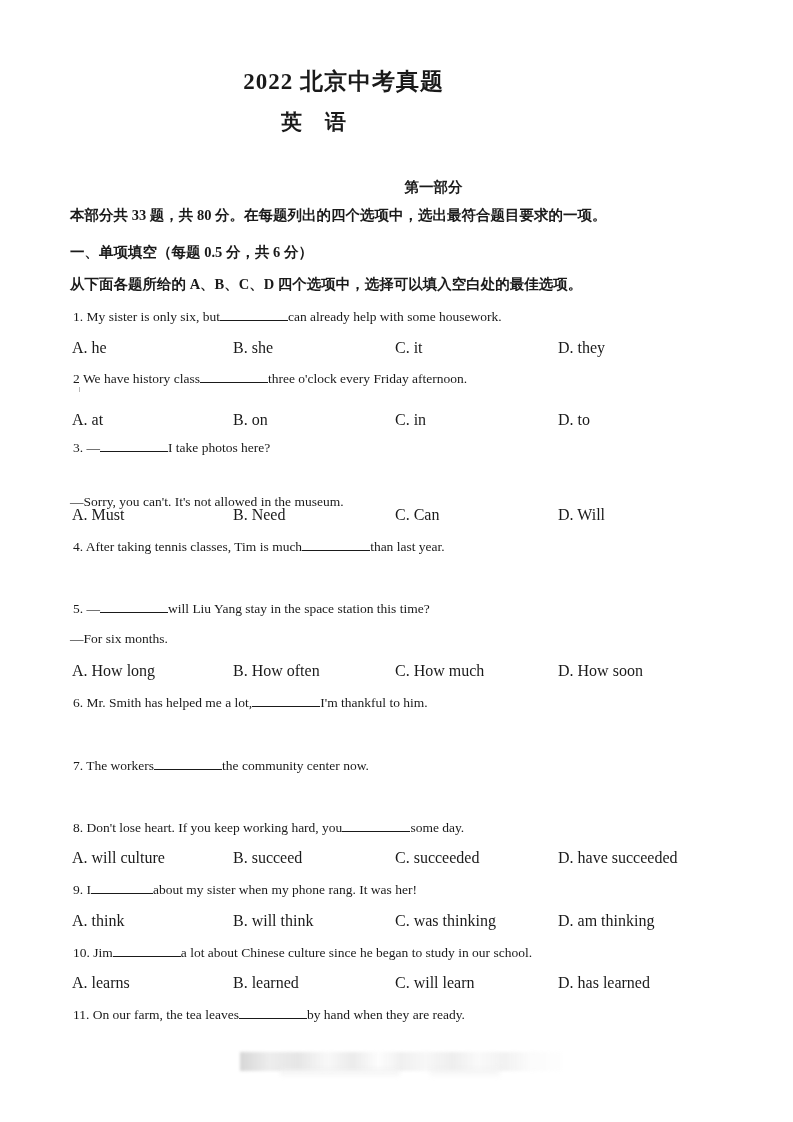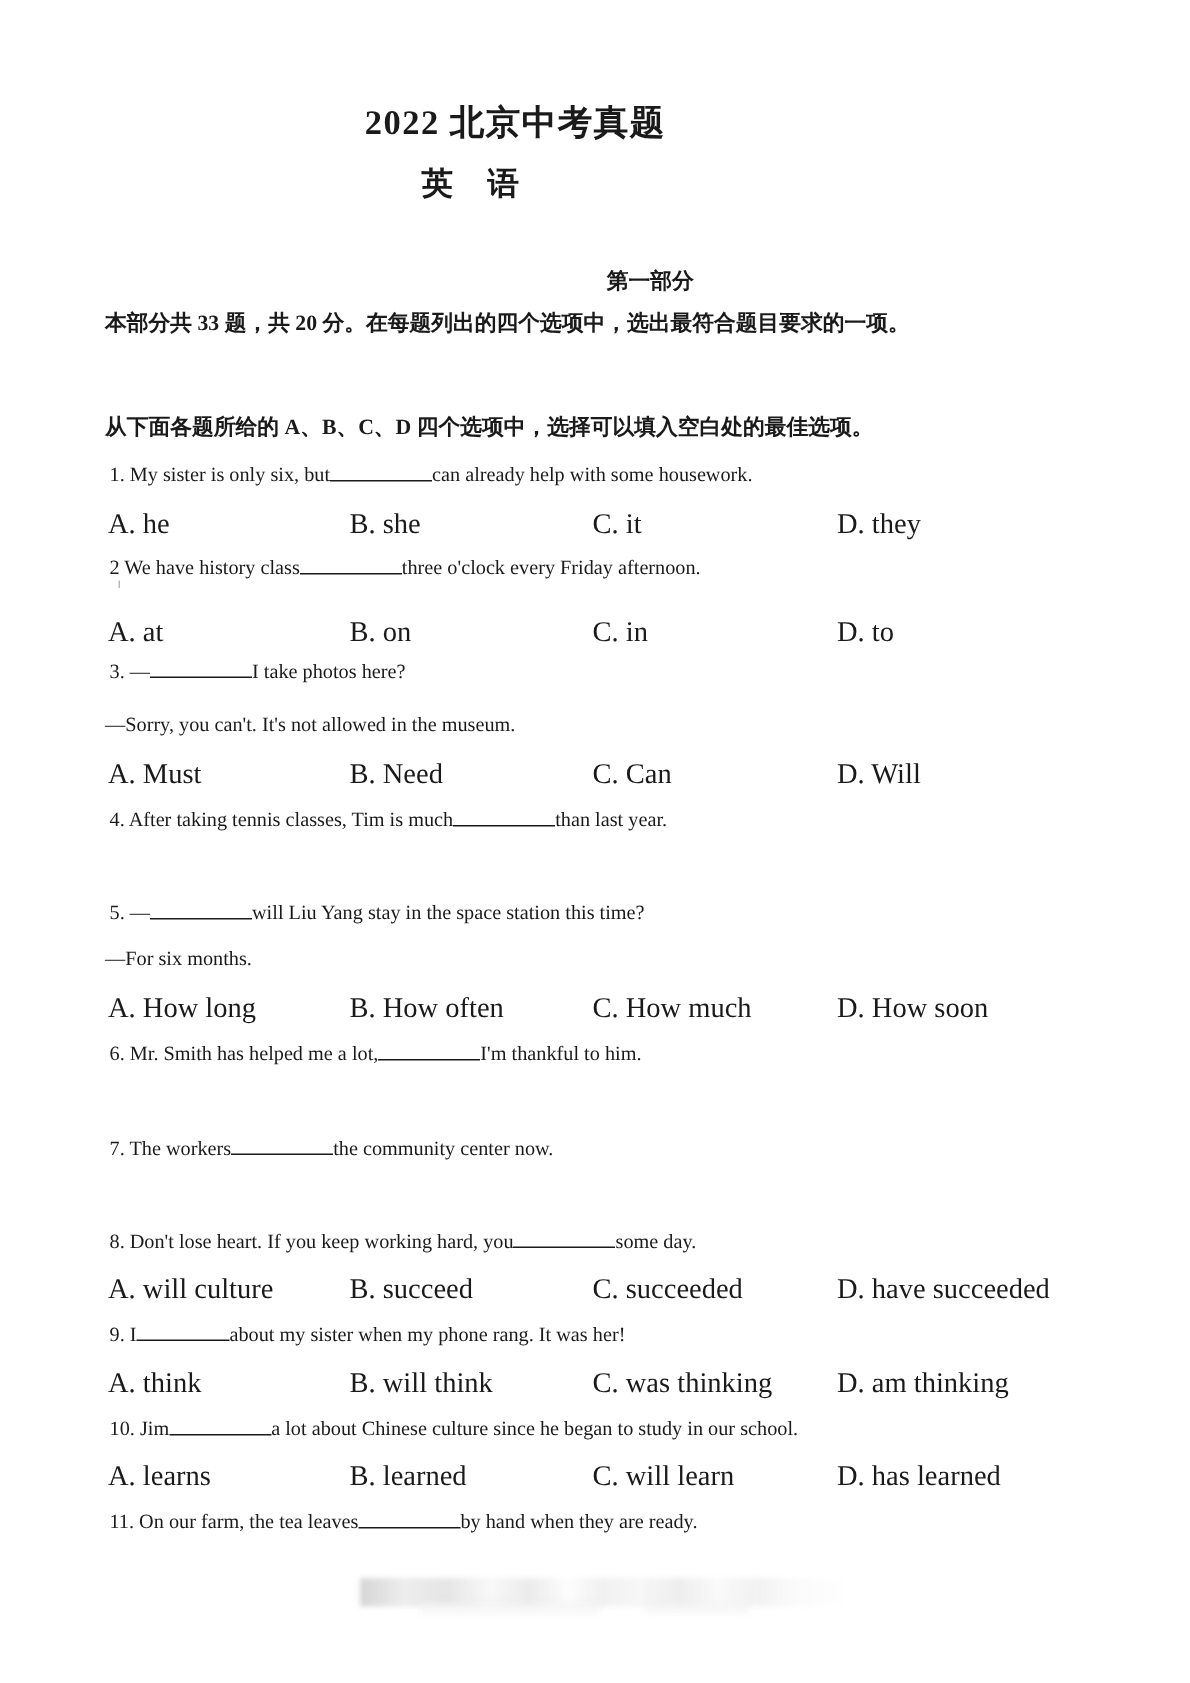--- a/index.html
+++ b/index.html
@@ -86,21 +86,21 @@
   }
   .b-sm { width: 62px; }
   .b-md { width: 68px; }
 
   
   .opt-row {
     position: absolute;
     left: 0;
     width: 754px;
     height: 18px;
-    font-size: 19px;
+    font-size: 16px;
     text-align: center;
   }
   .opt {
     position: absolute;
     white-space: nowrap;
   }
   .opt-a { left: 72px; }
   .opt-b { left: 233px; }
   .opt-c { left: 395px; }
   .opt-d { left: 558px; }
@@ -160,42 +160,43 @@
 </head>
 <body>
 
 <div class="page">
 
   <div class="doc-title">2022 北京中考真题</div>
   <div class="doc-subtitle">英　语</div>
 
   <div class="part-heading">第一部分</div>
 
-  <div class="instr instr-1">本部分共 33 题，共 20 分。在每题列出的四个选项中，选出最符合题目要求的一项。</div>
+  <div class="instr instr-1">本部分共 33 题，共 80 分。在每题列出的四个选项中，选出最符合题目要求的一项。</div>
+  <div class="instr instr-2">一、单项填空（每题 0.5 分，共 6 分）</div>
   <div class="instr instr-3">从下面各题所给的 A、B、C、D 四个选项中，选择可以填入空白处的最佳选项。</div>
 
   <div class="q-stem" style="top:307px"><span>1. My sister is only six, but</span><span class="blank b-md"></span><span>can already help with some housework.</span></div>
   <div class="opt-row" style="top:339px">
     <span class="opt opt-a">A. he</span>
     <span class="opt opt-b">B. she</span>
     <span class="opt opt-c">C. it</span>
     <span class="opt opt-d">D. they</span>
   </div>
 
   <div class="q-stem" style="top:369px"><span>2  We have history class</span><span class="blank b-md"></span><span>three o'clock every Friday afternoon.</span></div>
   <div class="speck"></div>
   <div class="opt-row" style="top:411px">
     <span class="opt opt-a">A. at</span>
     <span class="opt opt-b">B. on</span>
     <span class="opt opt-c">C. in</span>
     <span class="opt opt-d">D. to</span>
   </div>
 
   <div class="q-stem" style="top:438px"><span>3. —</span><span class="blank b-md"></span><span>I take photos here?</span></div>
-  <div class="q-cont" style="top:475px">—Sorry, you can't. It's not allowed in the museum.</div>
+  <div class="q-cont" style="top:494px">—Sorry, you can't. It's not allowed in the museum.</div>
   <div class="opt-row" style="top:506px">
     <span class="opt opt-a">A. Must</span>
     <span class="opt opt-b">B. Need</span>
     <span class="opt opt-c">C. Can</span>
     <span class="opt opt-d">D. Will</span>
   </div>
 
   <div class="q-stem" style="top:537px"><span>4. After taking tennis classes, Tim is much</span><span class="blank b-md"></span><span>than last year.</span></div>
 
   <div class="q-stem" style="top:599px"><span>5. —</span><span class="blank b-md"></span><span>will Liu Yang stay in the space station this time?</span></div>

